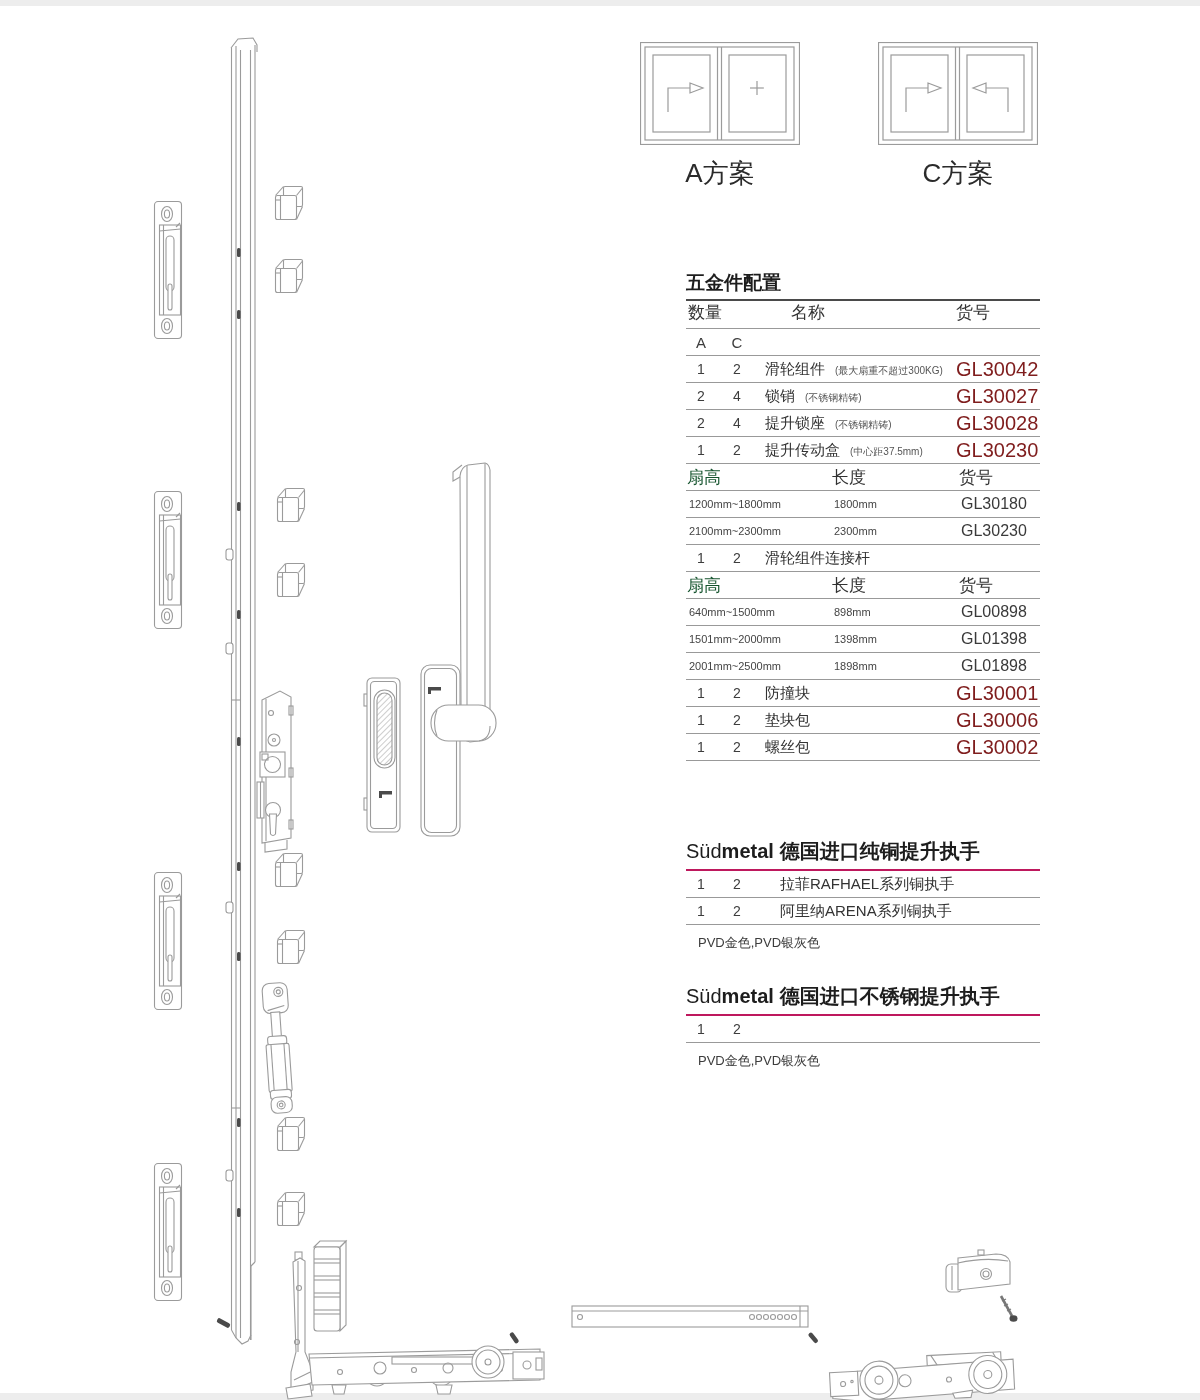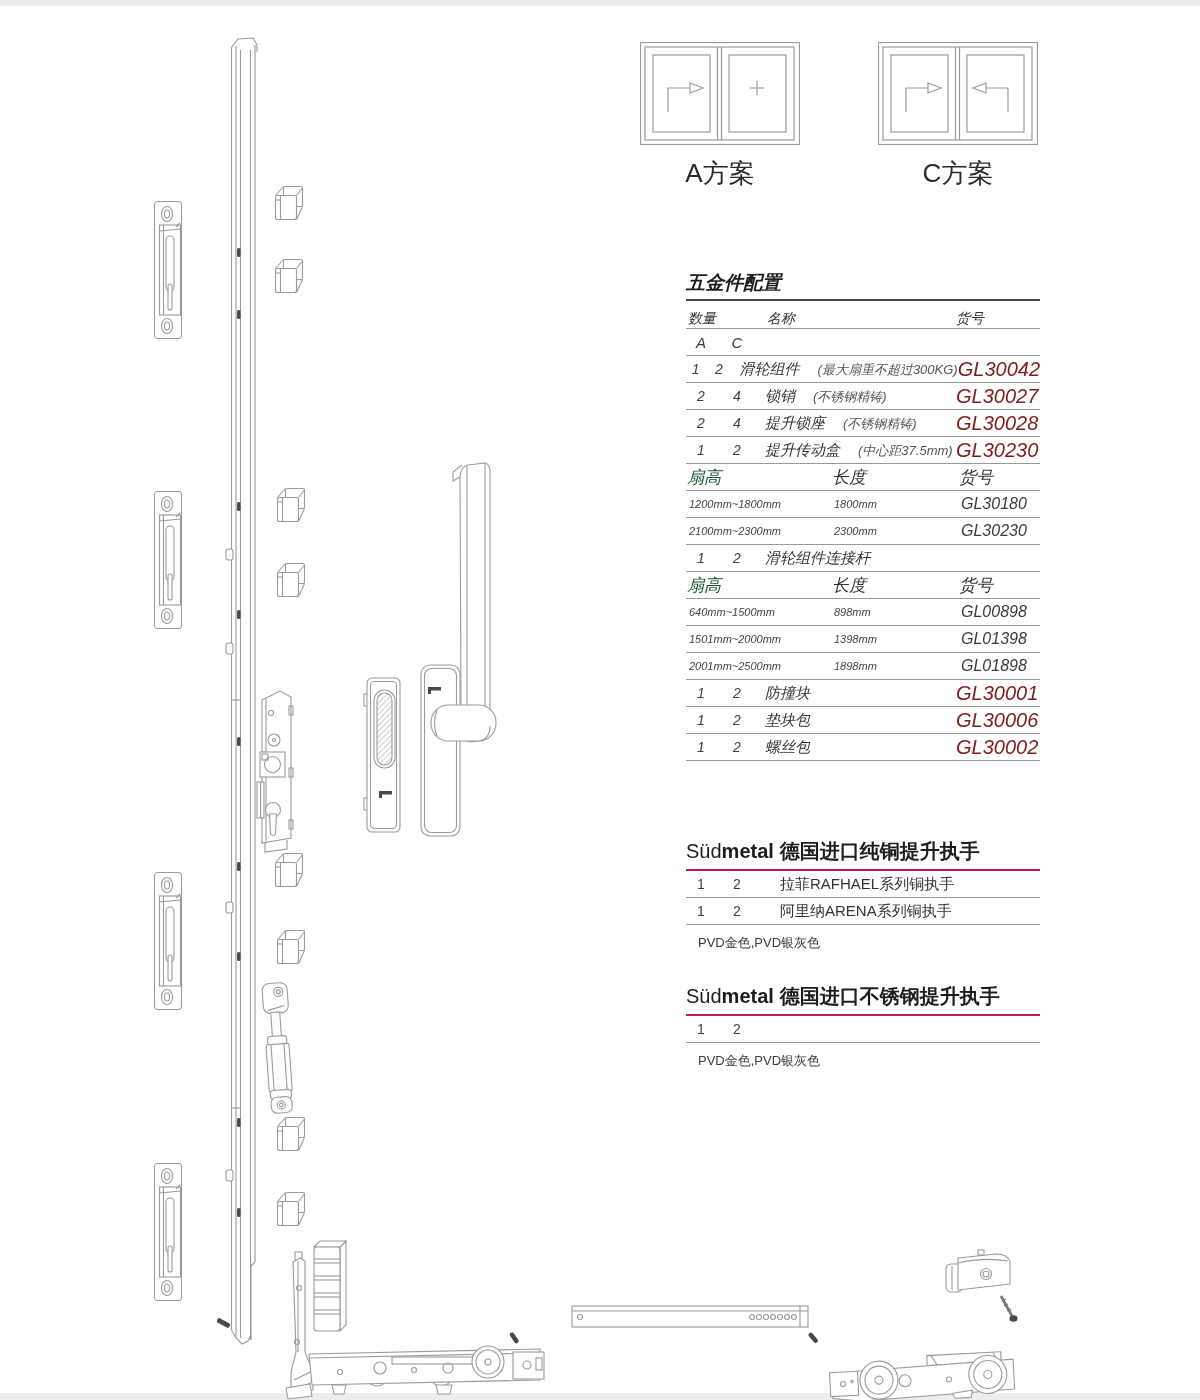--- a/index.html
+++ b/index.html
@@ -6,31 +6,31 @@
   .page{position:relative;width:1200px;height:1400px;background:#ffffff;overflow:hidden;
         font-family:"Liberation Sans","DejaVu Sans",sans-serif;color:#3d3d3d;}
   .edge{position:absolute;left:0;width:1200px;background:#ededed;}
   #art{position:absolute;left:0;top:0;}
 
   
   .win{position:absolute;width:160px;}
   .win-label{text-align:center;font-size:26px;color:#2b2b2b;margin-top:7px;}
 
   
-  #hw-table{position:absolute;left:686px;top:268px;width:354px;font-style:italic;}
+  #hw-table{position:absolute;left:686px;top:268px;width:354px;}
   .hw-title{font-size:19px;font-weight:bold;color:#1d1d1d;padding:2px 0 3px 0;border-bottom:2px solid #4a4a4a;}
-  .hw-head{display:flex;align-items:flex-end;height:27px;border-bottom:1px solid #999;font-size:14px;color:#333;}
+  .hw-head{display:flex;align-items:flex-start;height:27px;border-bottom:1px solid #999;font-size:17px;color:#333;gap:24px;}
   .hw-head .h-qty{width:72px;padding-left:2px;}
   .hw-head .h-name{flex:1;padding-left:7px;}
   .hw-head .h-code{width:84px;}
   .row{display:flex;align-items:center;height:27px;border-bottom:1px solid #999;box-sizing:border-box;}
   .row .a{width:30px;text-align:center;font-size:14px;}
   .row .c{width:42px;text-align:center;font-size:14px;}
   .row .name{flex:1;font-size:15px;color:#333;padding-left:7px;white-space:nowrap;}
-  .row .note{font-size:13px;color:#555;margin-left:18px;}
+  .row .note{font-size:10px;color:#555;margin-left:10px;}
   .row .code{width:84px;font-size:20px;color:#7f1d1d;}
   .row.ac .a,.row.ac .c{font-size:15px;}
   .row.size .c1{width:145px;font-size:11px;color:#444;padding-left:3px;}
   .row.size .c2{width:127px;font-size:11px;color:#444;}
   .row.size .c3{flex:1;font-size:16px;color:#3a3a3a;}
   .row.sizehead .c1{width:145px;font-size:17px;color:#14532d;padding-left:1px;}
   .row.sizehead .c2{width:127px;font-size:17px;color:#333;}
   .row.sizehead .c3{flex:1;font-size:17px;color:#333;}
 
   

